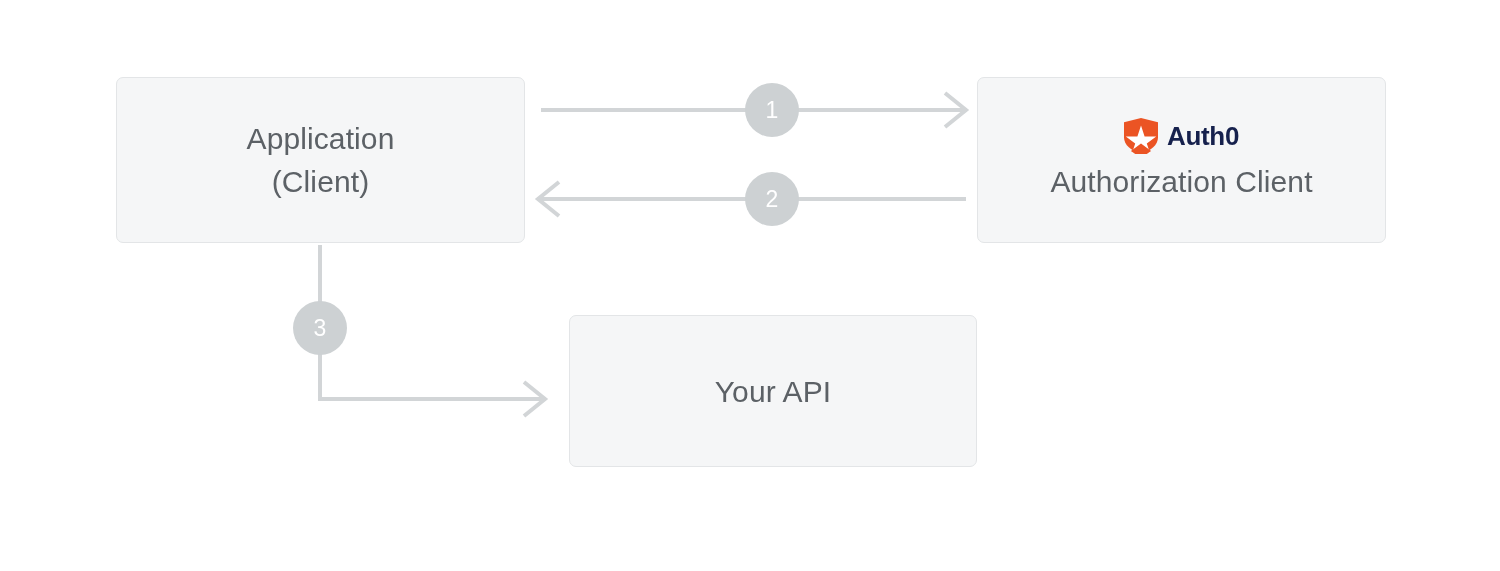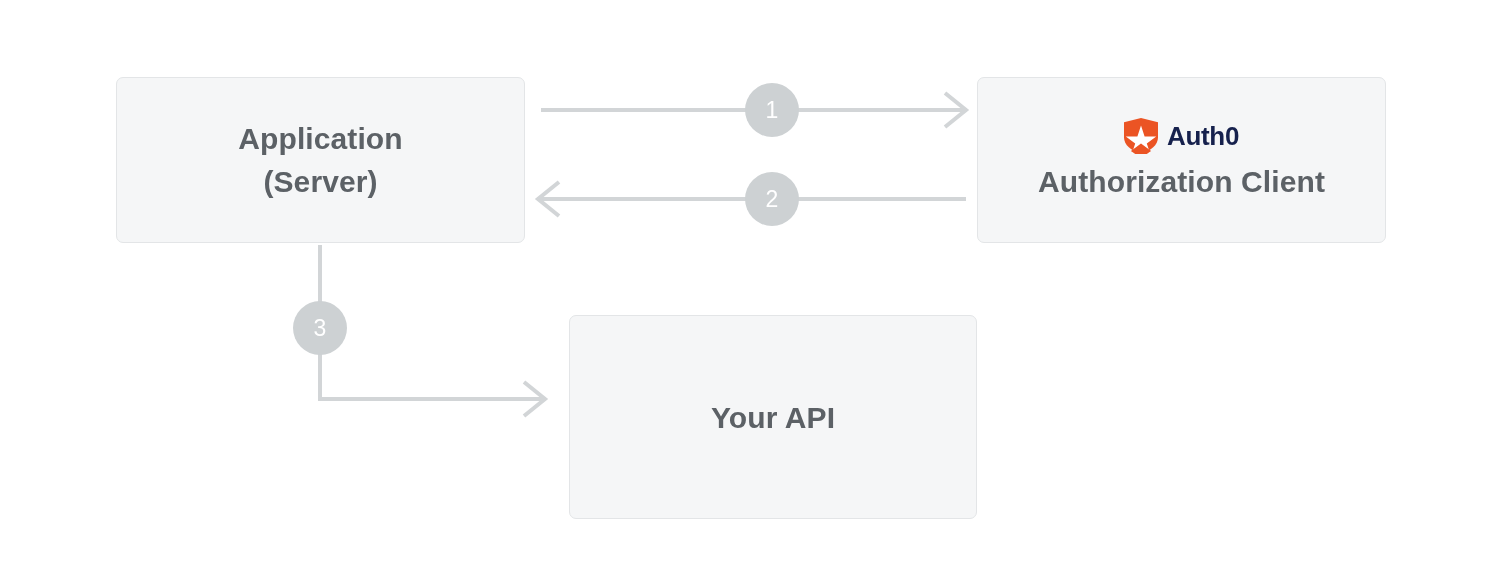--- a/index.html
+++ b/index.html
@@ -30,28 +30,28 @@
     display: flex;
     flex-direction: column;
     align-items: center;
     justify-content: center;
     text-align: center;
   }
   .node-line {
     color: #5c6166;
     font-size: 30px;
     line-height: 43px;
-    font-weight: 700;
+    font-weight: 400;
     letter-spacing: 0.1px;
     white-space: nowrap;
   }
 
   #node-application { left: 116px; top: 77px;  width: 409px; height: 166px; }
   #node-auth0       { left: 977px; top: 77px;  width: 409px; height: 166px; }
-  #node-api         { left: 569px; top: 315px; width: 408px; height: 204px; }
+  #node-api         { left: 569px; top: 315px; width: 408px; height: 152px; }
 
   
   .brand-lockup {
     display: flex;
     align-items: center;
     justify-content: flex-end;
     gap: 9px;
     margin-bottom: 6px;
   }
   .brand-shield {
@@ -128,21 +128,21 @@
     </g>
 
     <g>
       <polyline class="conn-line" points="320,245 320,399 542,399"></polyline>
       <polyline class="conn-head" points="524,382 545,399 524,416"></polyline>
     </g>
   </svg>
 
   <div class="node" id="node-application">
     <div class="node-line">Application</div>
-    <div class="node-line">(Server)</div>
+    <div class="node-line">(Client)</div>
   </div>
 
   <div class="node" id="node-auth0">
     <div class="brand-lockup">
       <svg class="brand-shield" viewBox="0 0 34 36" xmlns="http://www.w3.org/2000/svg">
         <path d="M17 0 L34 4.2 L34 19.2 C34 27.1 26.8 32.6 17 36 C7.2 32.6 0 27.1 0 19.2 L0 4.2 Z" fill="#eb5424"></path>
         <path d="M17 7.6 L20.6 18.6 L32.2 18.6 L22.8 25.4 L26.4 36.4 L17 29.6 L7.6 36.4 L11.2 25.4 L1.8 18.6 L13.4 18.6 Z" fill="#ffffff"></path>
         <path d="M17 25.6 L27.1 33.0 L17 40.0 L6.9 33.0 Z" fill="#eb5424"></path>
       </svg>
       <span class="brand-word">Auth0</span>

